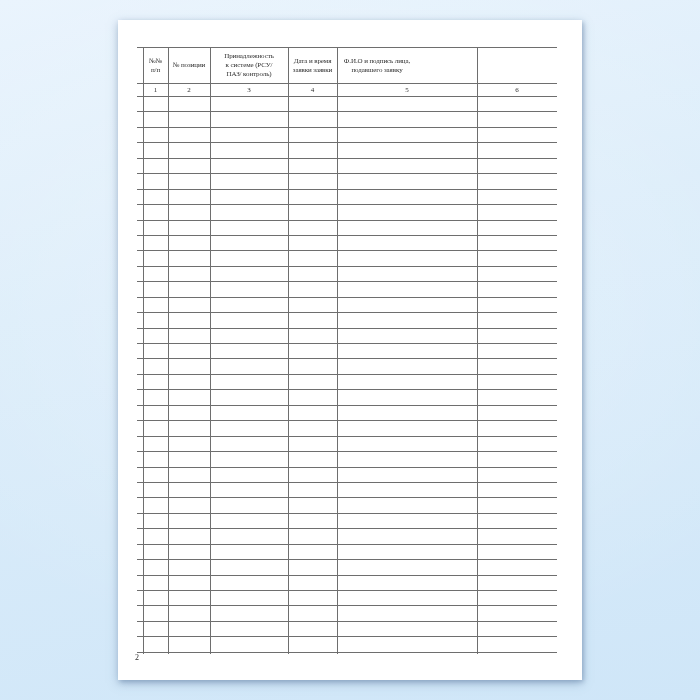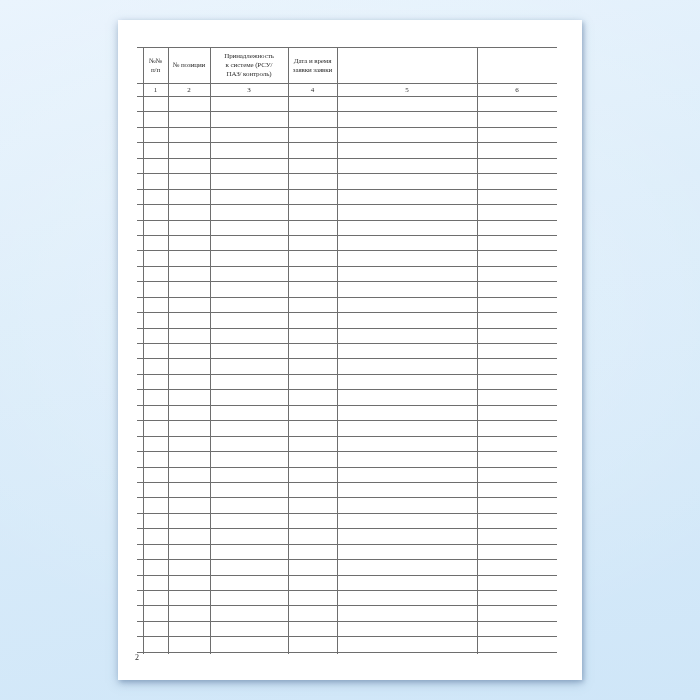--- a/index.html
+++ b/index.html
@@ -63,20 +63,22 @@
     <div class="table">
       <div class="header-row">
           <div class="hc c1">№№
 п/п</div>
           <div class="hc c2">№ позиции</div>
           <div class="hc c3">Принадлежность
 к системе (РСУ/
 ПАЗ/ контроль)</div>
           <div class="hc c4">Дата и время
 заявки заявки</div>
+          <div class="hc c6">Ф.И.О и подпись лица,
+подавшего заявку</div>
         </div>
       <div class="num-row">
           <div class="nc c1">1</div>
           <div class="nc c2">2</div>
           <div class="nc c3">3</div>
           <div class="nc c4">4</div>
           <div class="nc c5">5</div>
           <div class="nc c6">6</div>
         </div>
       <div class="body-rows">

